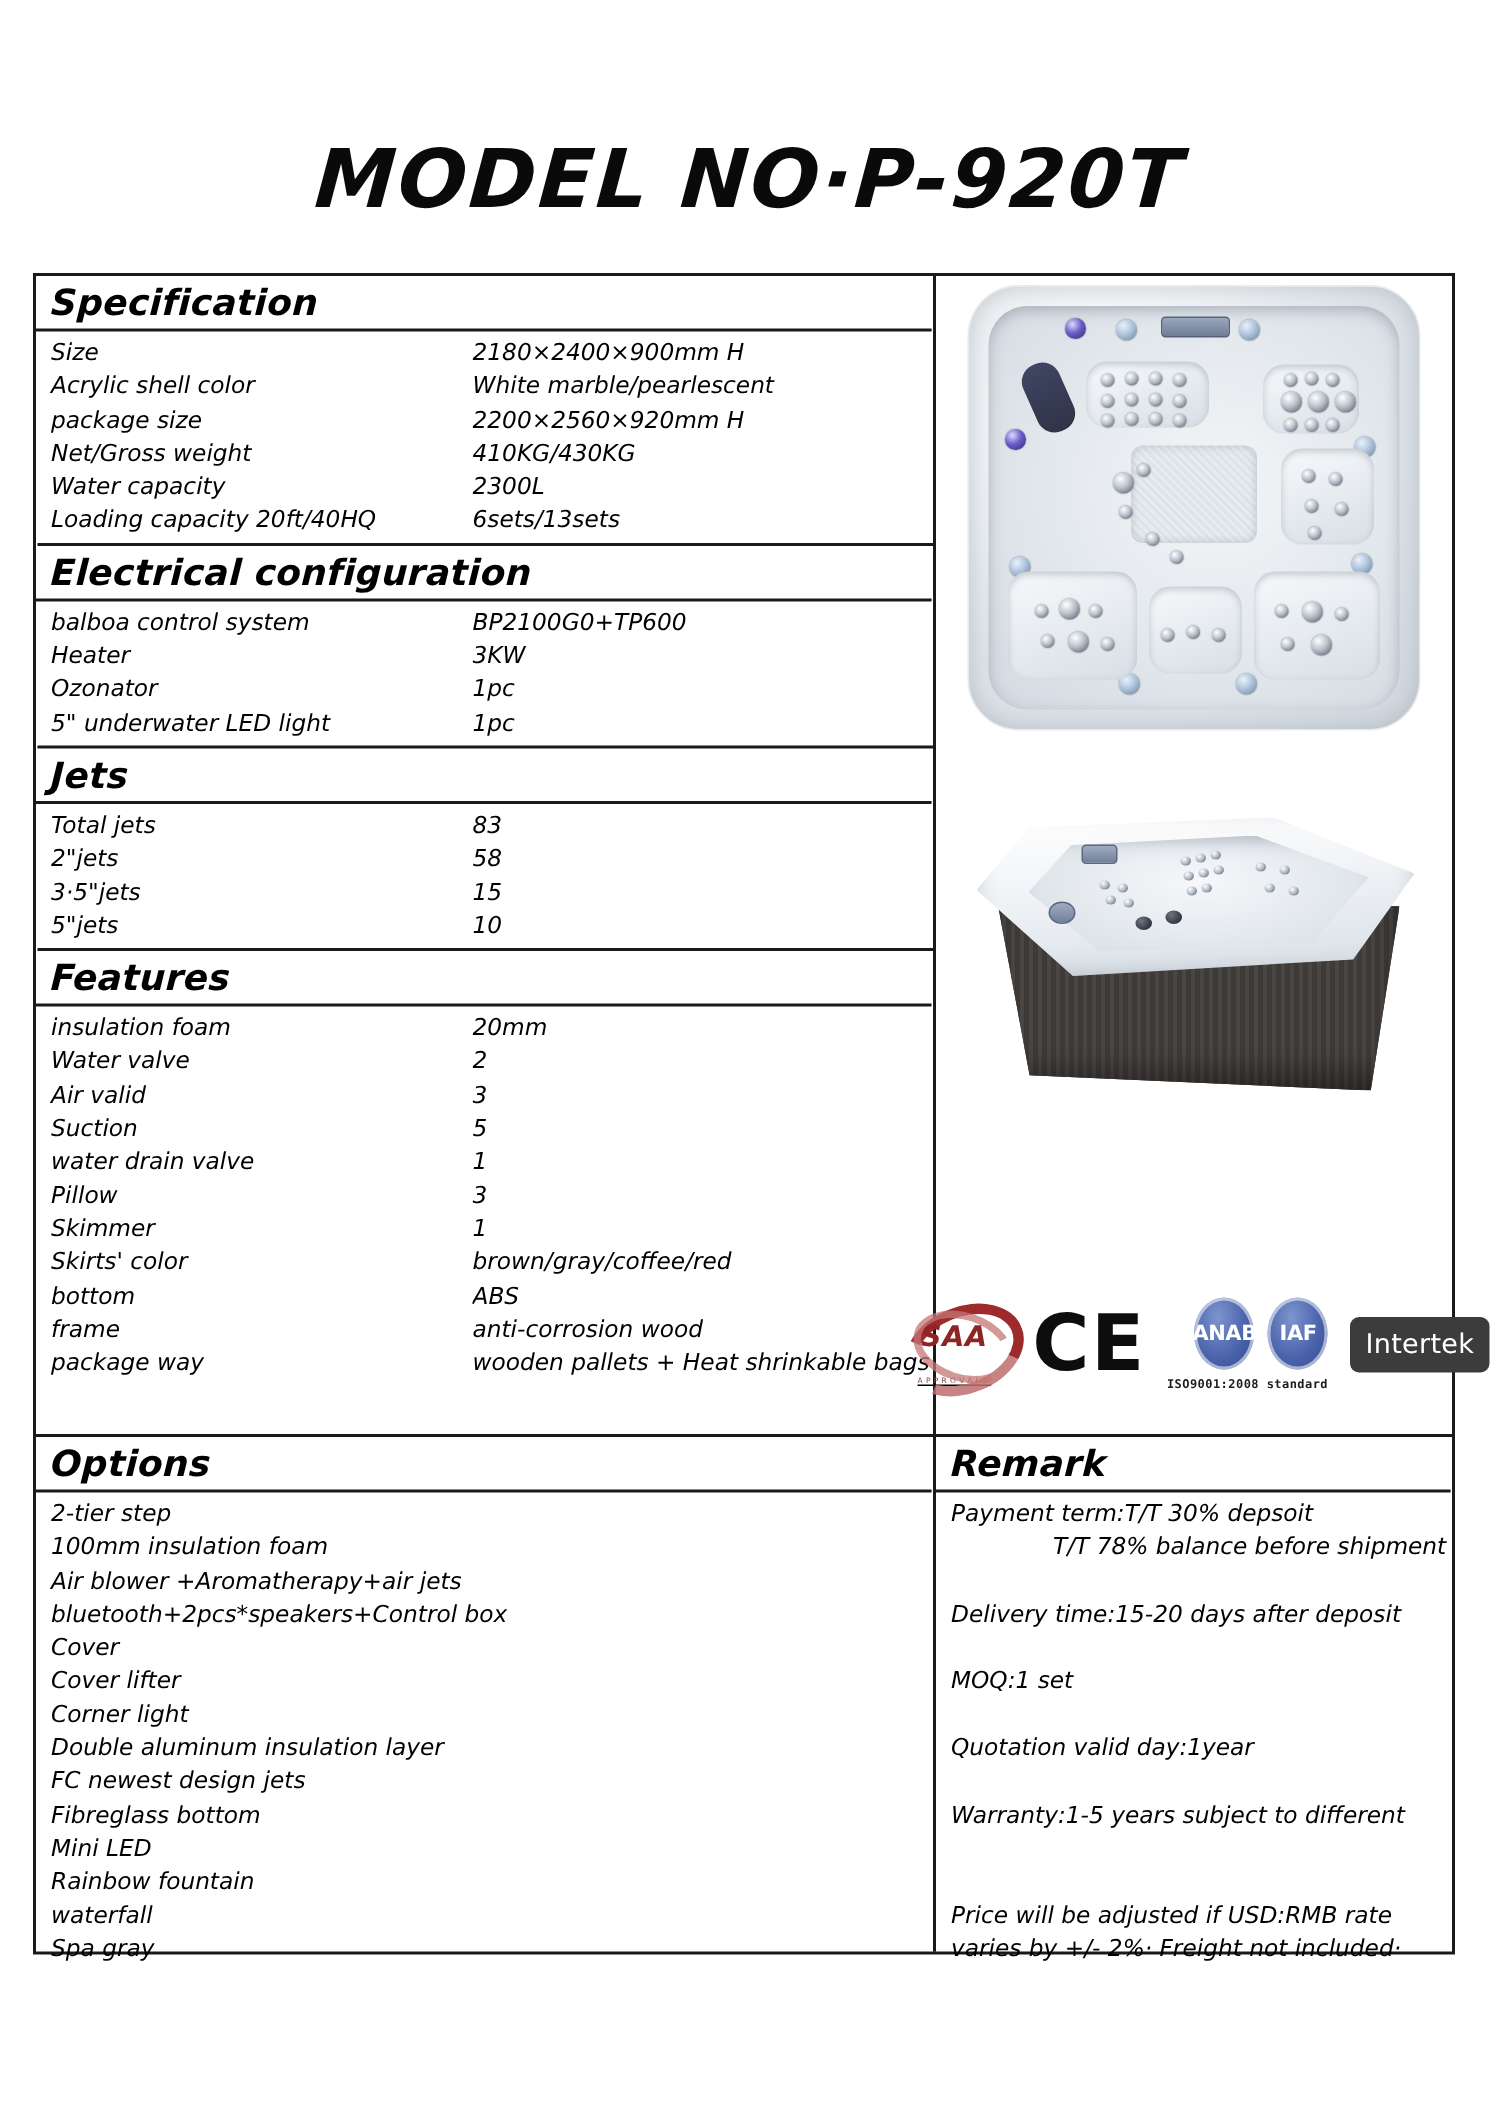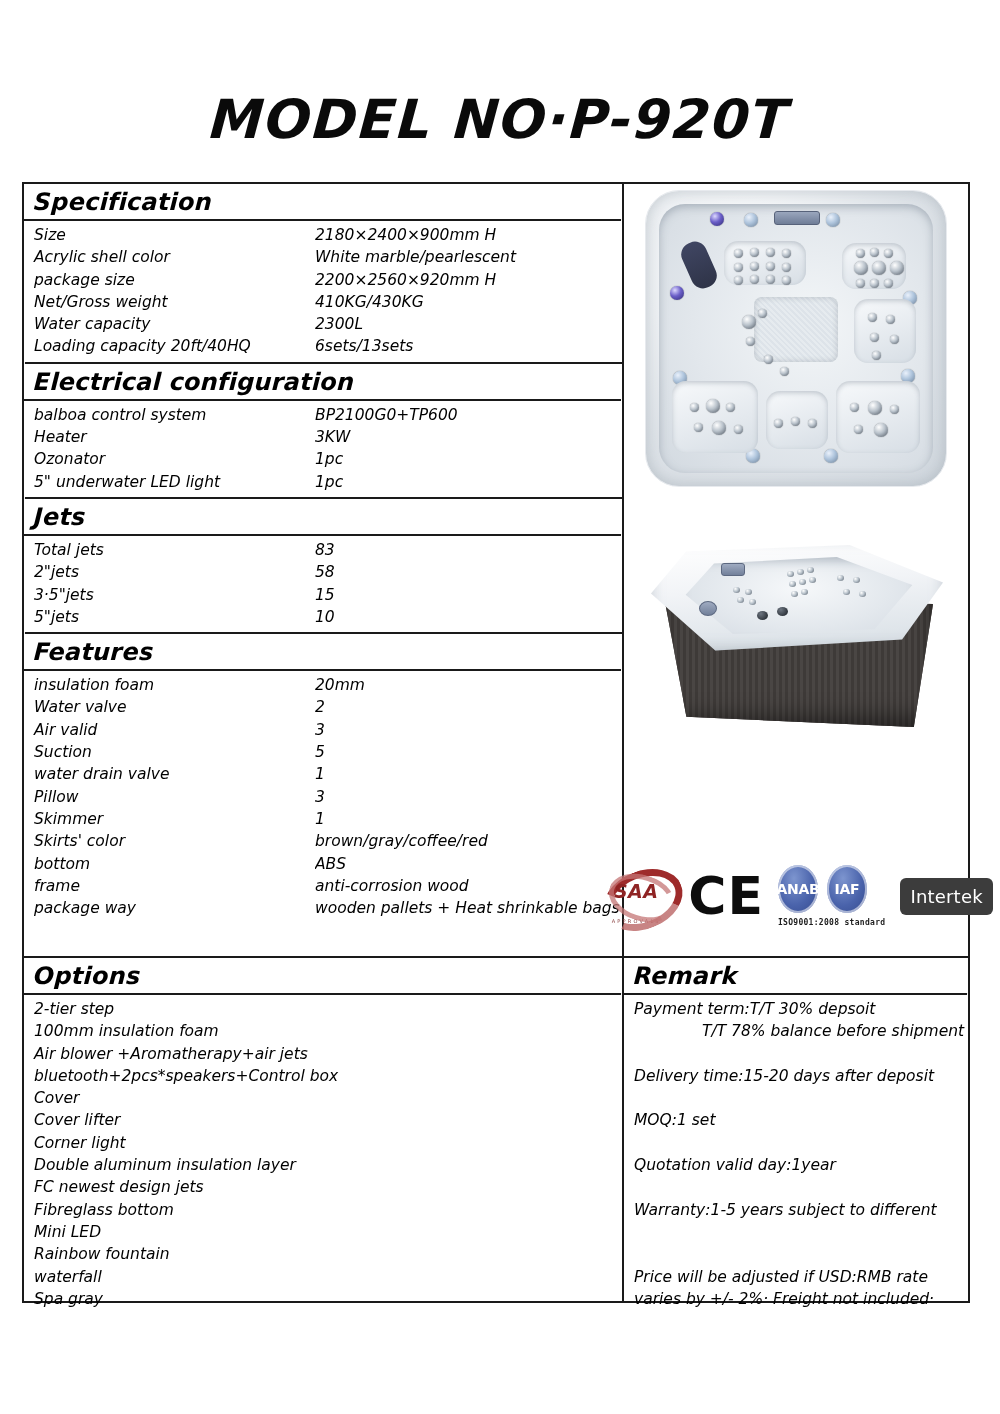--- a/index.html
+++ b/index.html
@@ -284,20 +284,21 @@
     box-sizing: border-box;
   }
   .cert { position: relative; }
 
   .cert-saa {
     width: 78px; height: 68px;
     display: flex;
     flex-direction: column;
     align-items: center;
     justify-content: center;
+    text-decoration: underline;
   }
   .saa-mark {
     position: relative;
     width: 74px; height: 48px;
   }
   .saa-ring {
     position: absolute;
     left: 3px; top: 2px;
     width: 68px; height: 44px;
     border: 7px solid #9e2b2b;
@@ -346,21 +347,21 @@
     font-weight: bold;
     font-size: 52px;
     line-height: 48px;
     color: #0d0d0d;
   }
   .ce-c { letter-spacing: -2px; }
 
   .cert-iso {
     display: flex;
     flex-direction: column;
-    align-items: flex-start;
+    align-items: flex-end;
     justify-content: center;
     height: 74px;
   }
   .iso-row { display: flex; gap: 9px; align-items: center; }
   .oval {
     width: 40px; height: 48px;
     border-radius: 50%;
     background: radial-gradient(ellipse at 40% 28%, #7d95cf 0%, #4a63ab 55%, #33488a 100%);
     color: #ffffff;
     display: flex;

